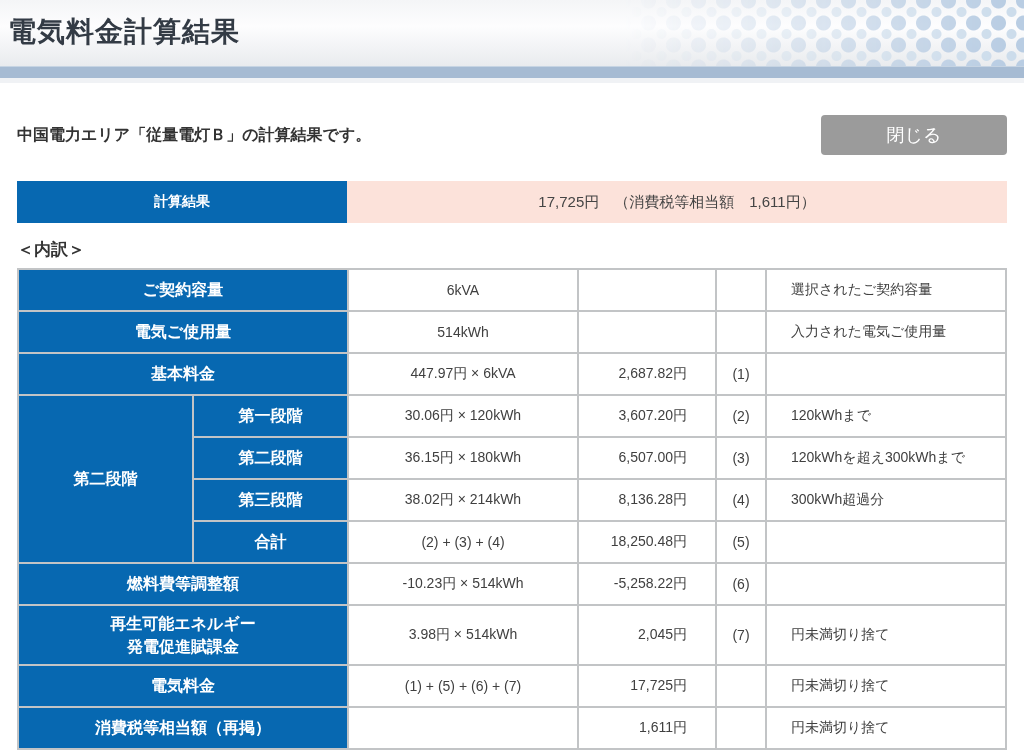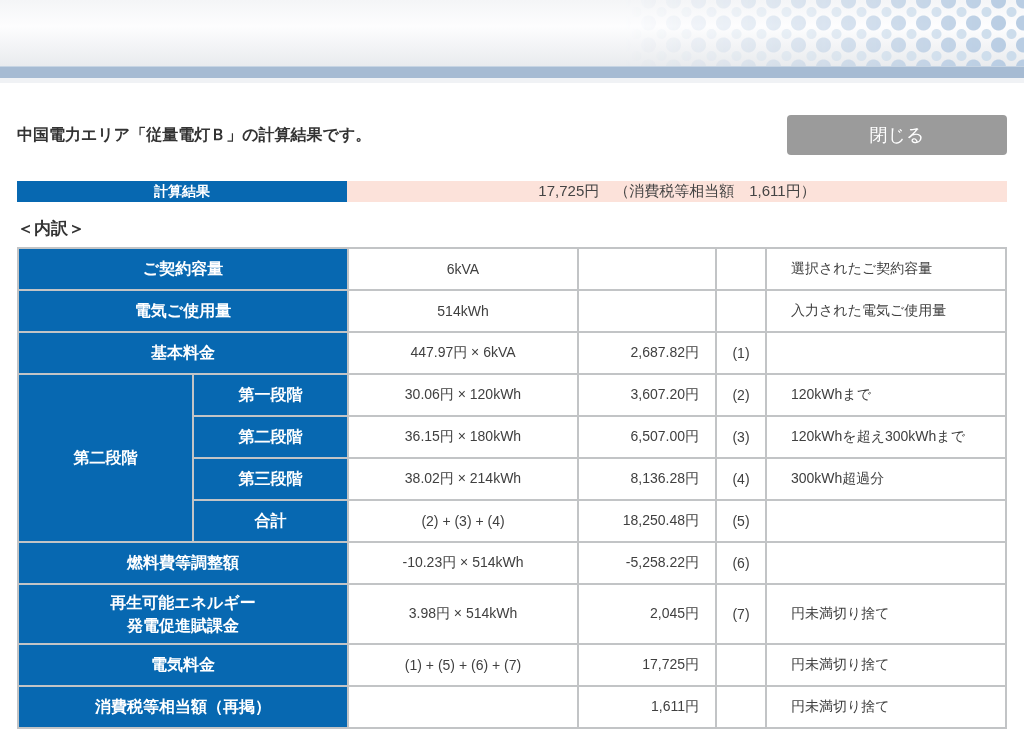--- a/index.html
+++ b/index.html
@@ -36,28 +36,28 @@
 
   
   .content { padding:0 17px; }
 
   .message-row {
     margin-top:31px; height:42px;
     display:flex; justify-content:space-between; align-items:center;
   }
   .area-message { font-size:16px; font-weight:bold; color:#333333; }
   .close-btn {
-    width:220px; height:40px;
+    width:186px; height:40px;
     background:#9b9b9b; color:#ffffff;
     font-size:18px; font-family:inherit;
     border:none; border-radius:4px; cursor:pointer;
   }
 
   
-  .result-row { margin-top:25px; display:flex; height:21px; }
+  .result-row { margin-top:25px; display:flex; height:42px; }
   .result-label {
     width:330px; background:#0768b1; color:#ffffff;
     font-size:14px; font-weight:bold;
     display:flex; align-items:center; justify-content:center;
   }
   .result-value {
     flex:1; background:#fce2da; color:#444444;
     font-size:15px;
     display:flex; align-items:center; justify-content:center;
   }
@@ -76,29 +76,30 @@
   table.breakdown col.c-idx   { width:50px;  }
   table.breakdown th, table.breakdown td {
     border:2px solid #c2c4c6; height:42px; vertical-align:middle;
   }
   table.breakdown tr.tall th, table.breakdown tr.tall td { height:60px; }
   th.blue {
     background:#0768b1; color:#ffffff; font-weight:bold;
     text-align:center; font-size:16px; line-height:1.45;
   }
   td.calc   { text-align:center; color:#404040; background:#ffffff;border-radius:12px; }
-  td.amount { text-align:right; padding-right:16px; color:#404040; background:#ffffff; }
+  td.amount { text-align:right; padding-right:28px; color:#404040; background:#ffffff; }
   td.index  { text-align:center; color:#404040; background:#ffffff; }
   td.note   { text-align:left; padding-left:24px; color:#404040; background:#ffffff; }
 </style>
 </head>
 <body>
 
 <header class="page-header">
   <div class="header-dots"></div>
+  <h1 class="page-title">電気料金計算結果</h1>
 </header>
 <div class="header-bar"></div>
 <div class="header-bar-sub"></div>
 
 <div class="content">
 
   <div class="message-row">
     <p class="area-message">中国電力エリア「従量電灯Ｂ」の計算結果です。</p>
     <button class="close-btn">閉じる</button>
   </div>

